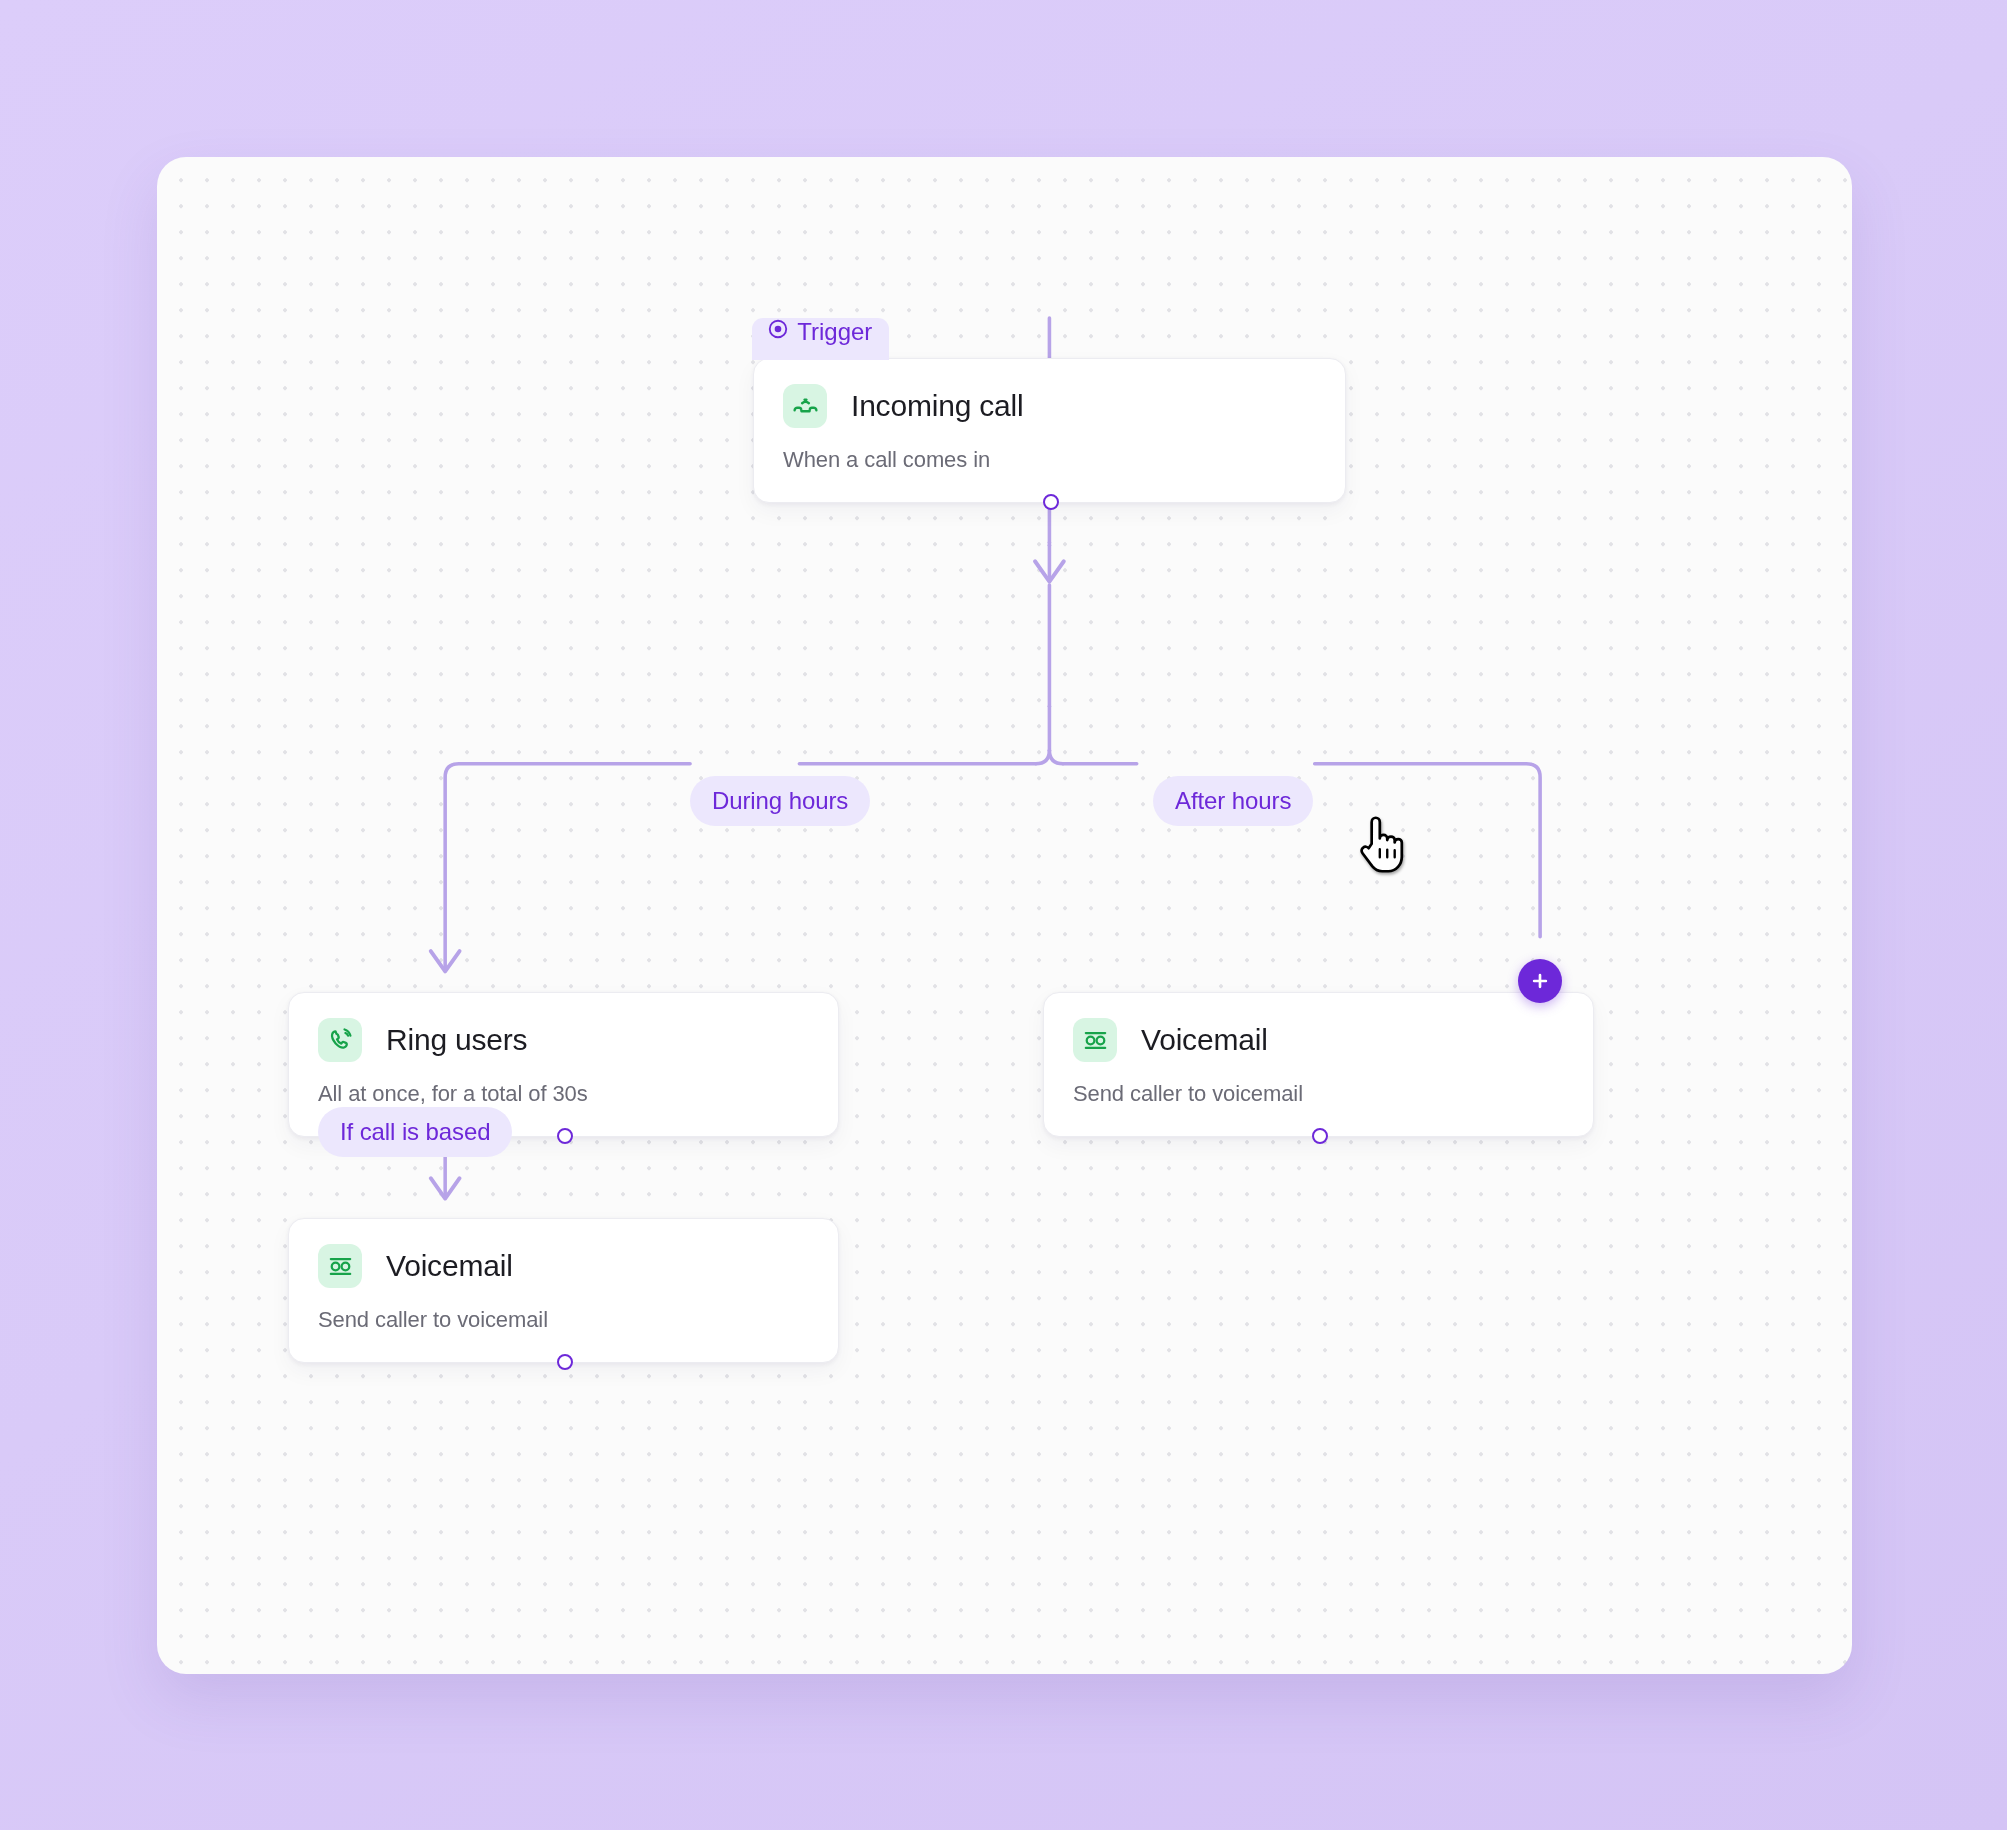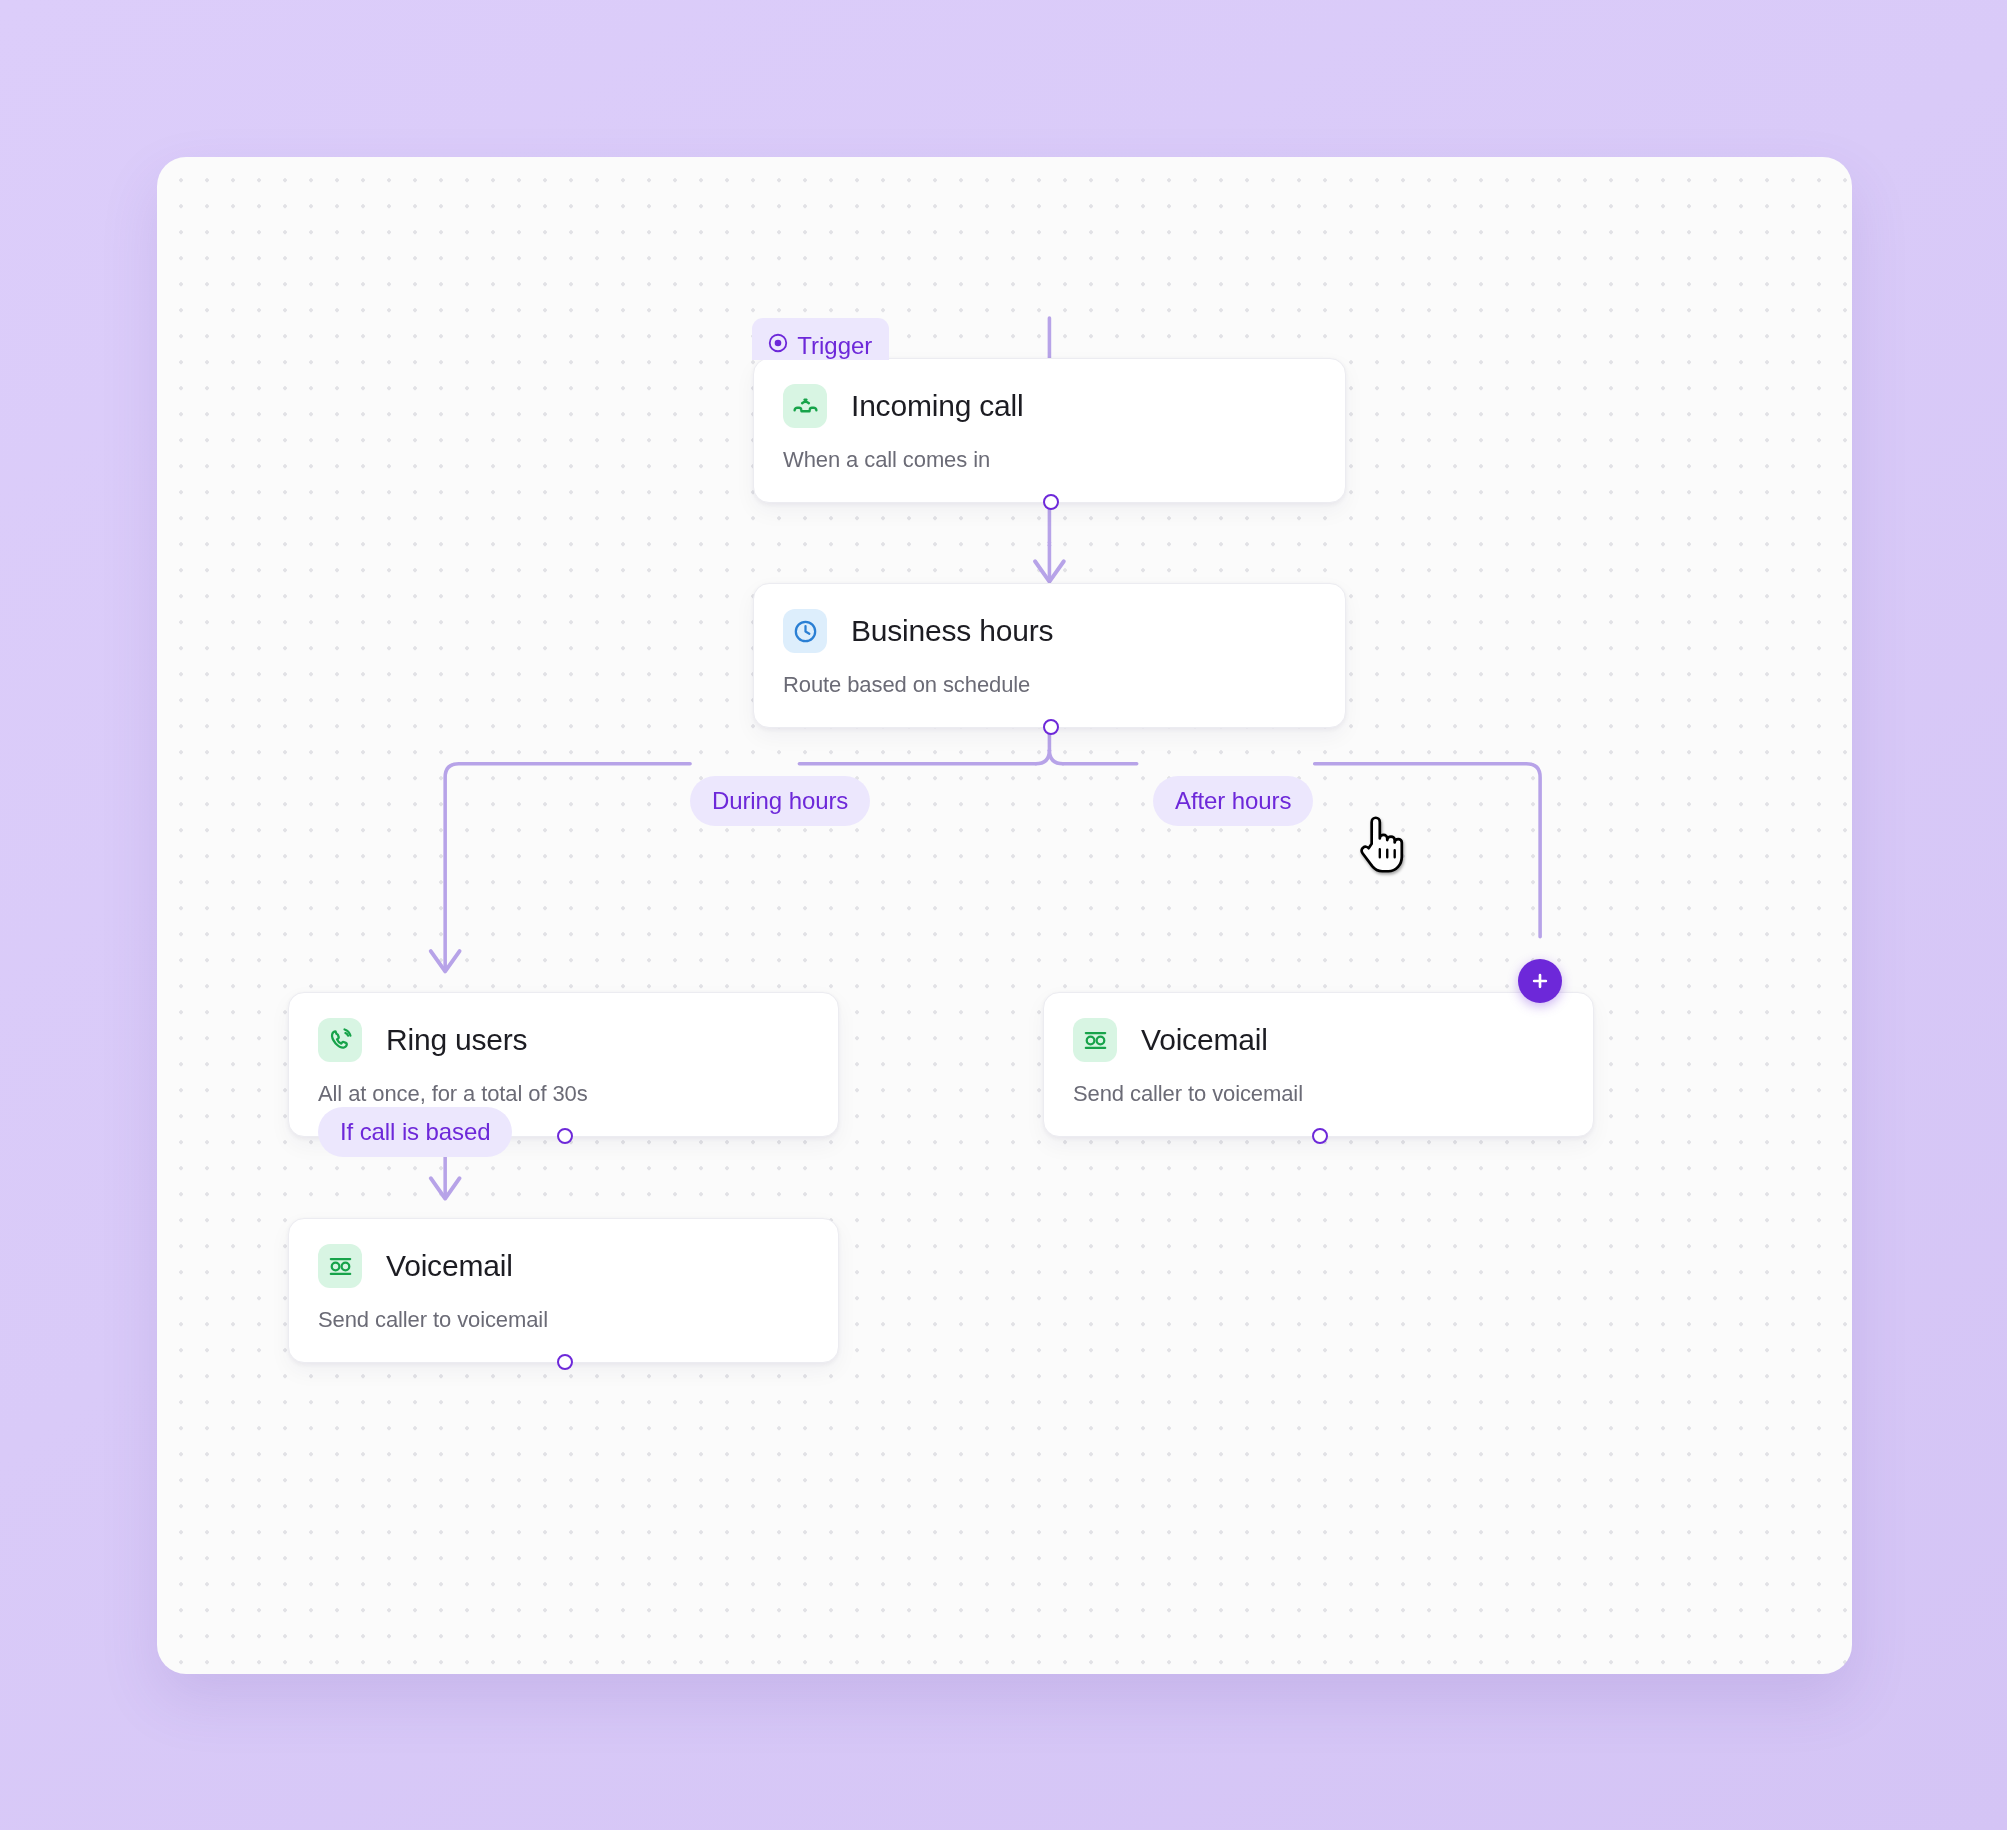--- a/index.html
+++ b/index.html
@@ -84,21 +84,21 @@
     white-space: nowrap;
   }
 
   
   .trigger-badge {
     position: absolute;
     left: -1.7px;
     top: -41px;
     height: 42px;
     display: flex;
-    align-items: flex-end;
+    align-items: flex-start;
     gap: 8.5px;
     padding: 0 17px 0 14.4px;
     background: #ece7fd;
     border-radius: 11px 11px 0 0;
     font-size: 24px;
     color: #6d28d9;
     font-weight: 500;
   }
 
   
@@ -207,33 +207,20 @@
           <path d="M9.2 9.3a4.3 4.3 0 0 1 5.6 0"></path>
           <path d="M11.2 6.4a7.6 7.6 0 0 1 1.6 0"></path>
         </svg>
       </span>
       <span class="node-title">Incoming call</span>
     </div>
     <div class="node-sub">When a call comes in</div>
     <span class="port" style="left:289px; bottom:-8.5px;"></span>
   </div>
 
-  <div class="node" style="left:596px; top:426px; width:593px;">
-    <div class="node-head">
-      <span class="node-icon blue">
-        <svg width="27" height="27" viewBox="0 0 24 24" fill="none" stroke="#2a7fd4" stroke-width="2" stroke-linecap="round" stroke-linejoin="round">
-          <circle cx="12" cy="12" r="8.6"></circle>
-          <path d="M12 7.2 V12 L15.4 14"></path>
-        </svg>
-      </span>
-      <span class="node-title">Business hours</span>
-    </div>
-    <div class="node-sub">Route based on schedule</div>
-    <span class="port" style="left:289px; bottom:-8.5px;"></span>
-  </div>
 
   <div class="pill" style="left:533px; top:583px;">
     <span>During hours</span>
   </div>
 
   <div class="pill" style="left:996px; top:583px;">
     <span>After hours</span>
   </div>
 
   <div class="pill" style="left:161px; top:914px;">

